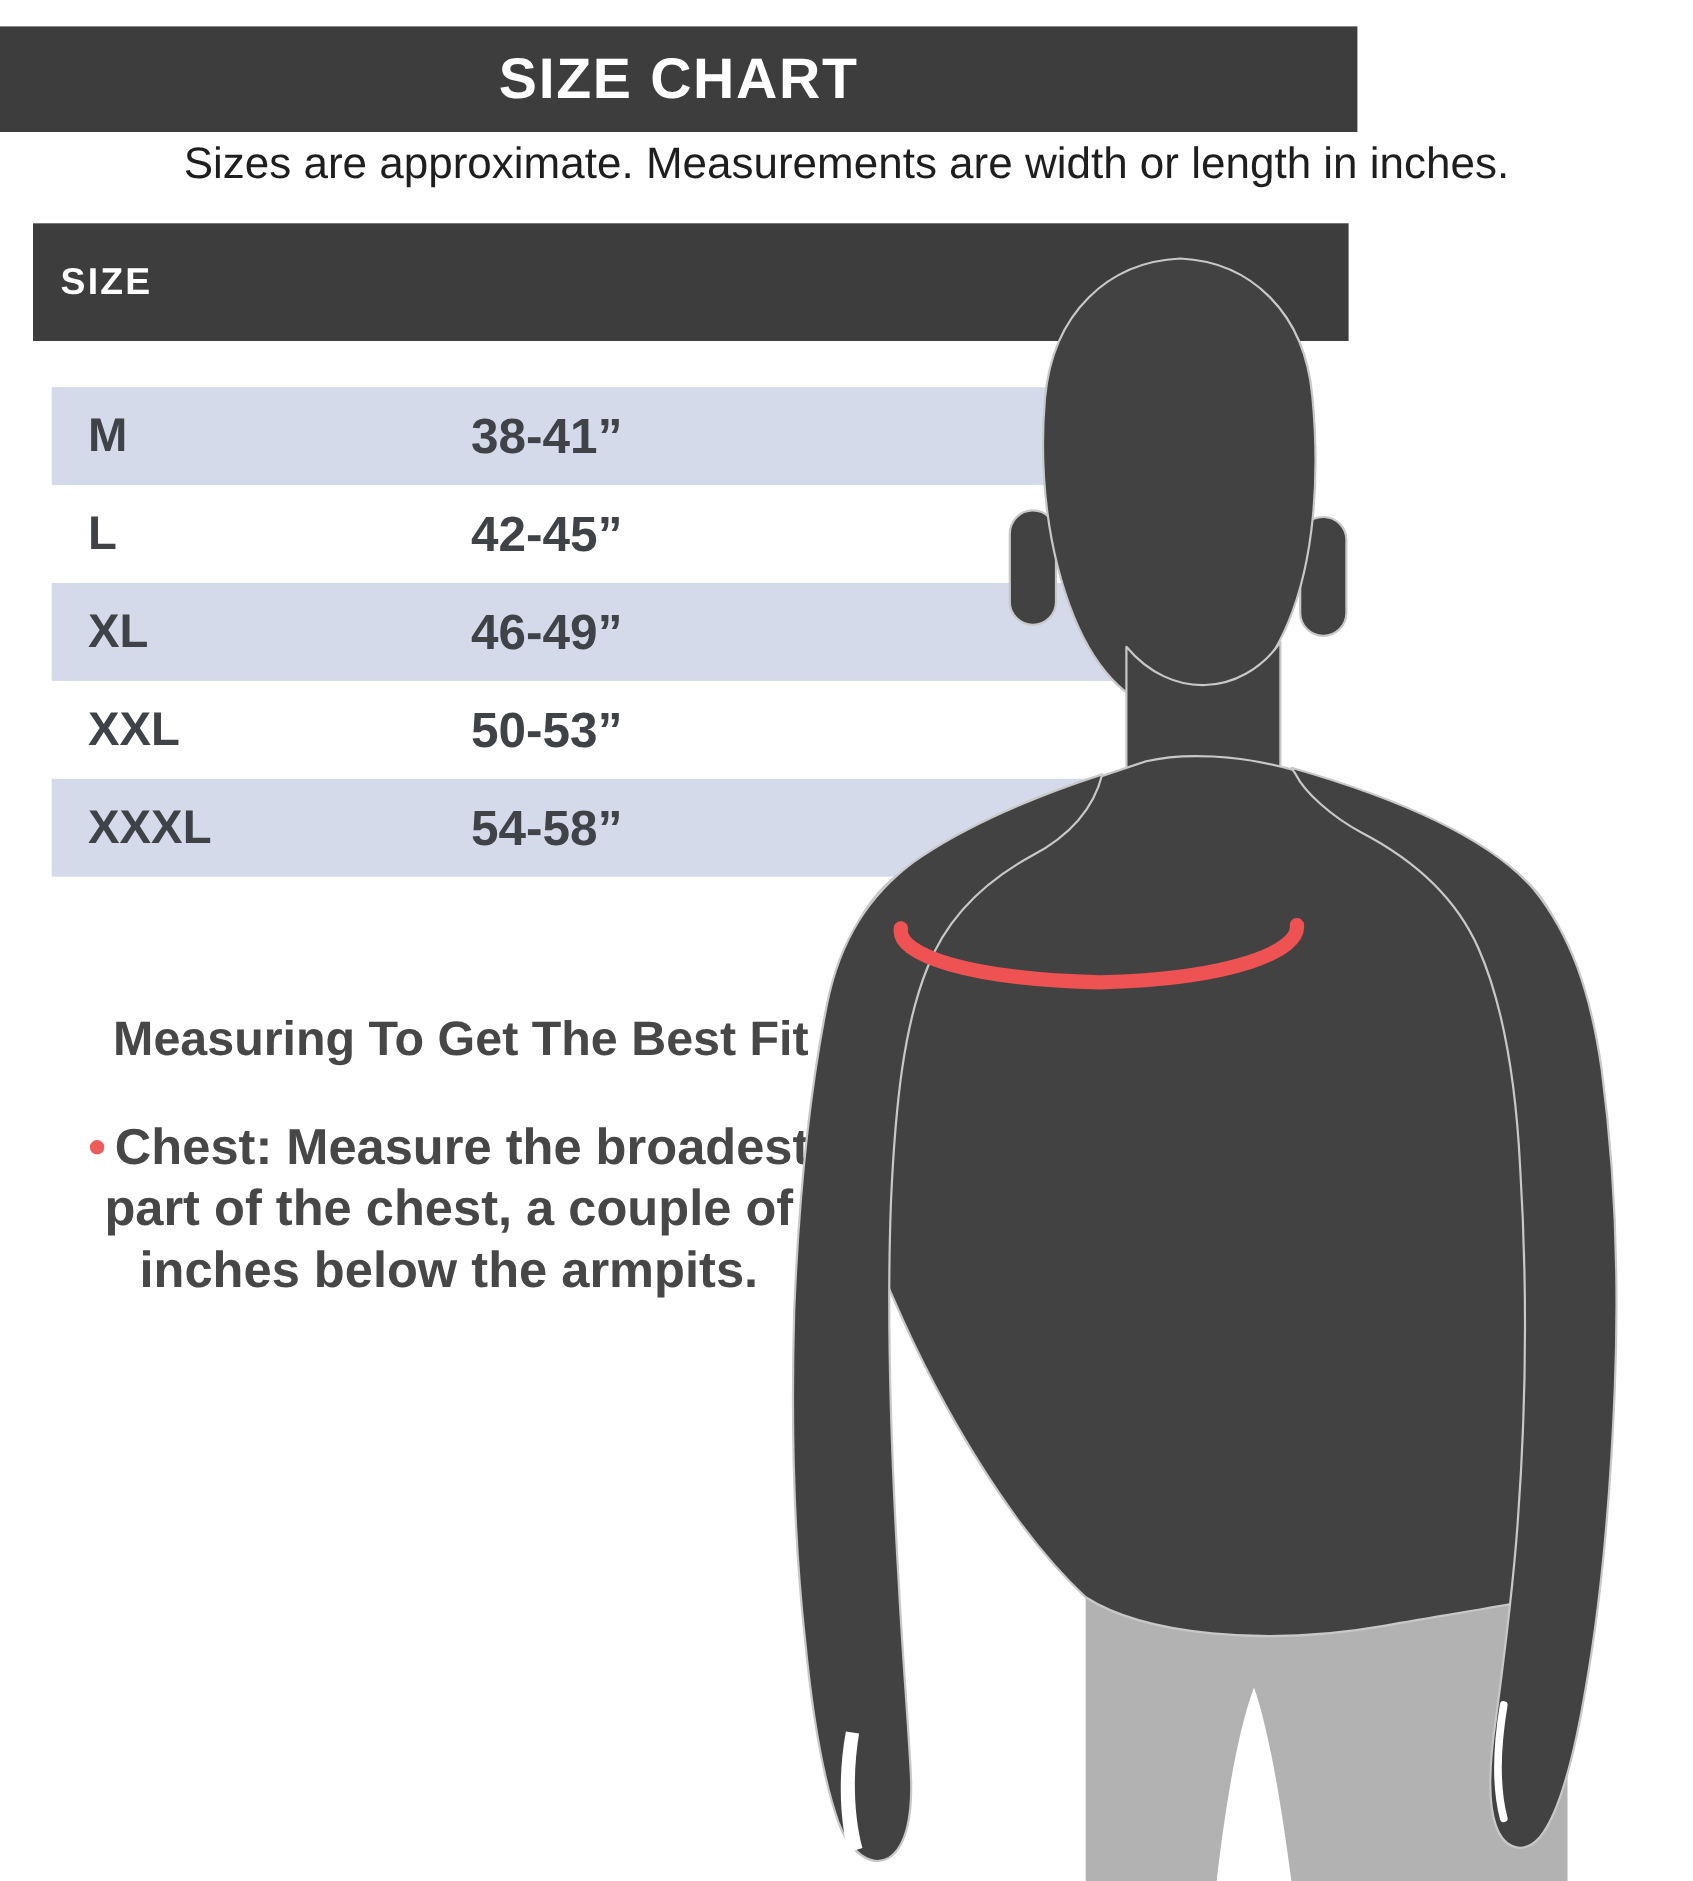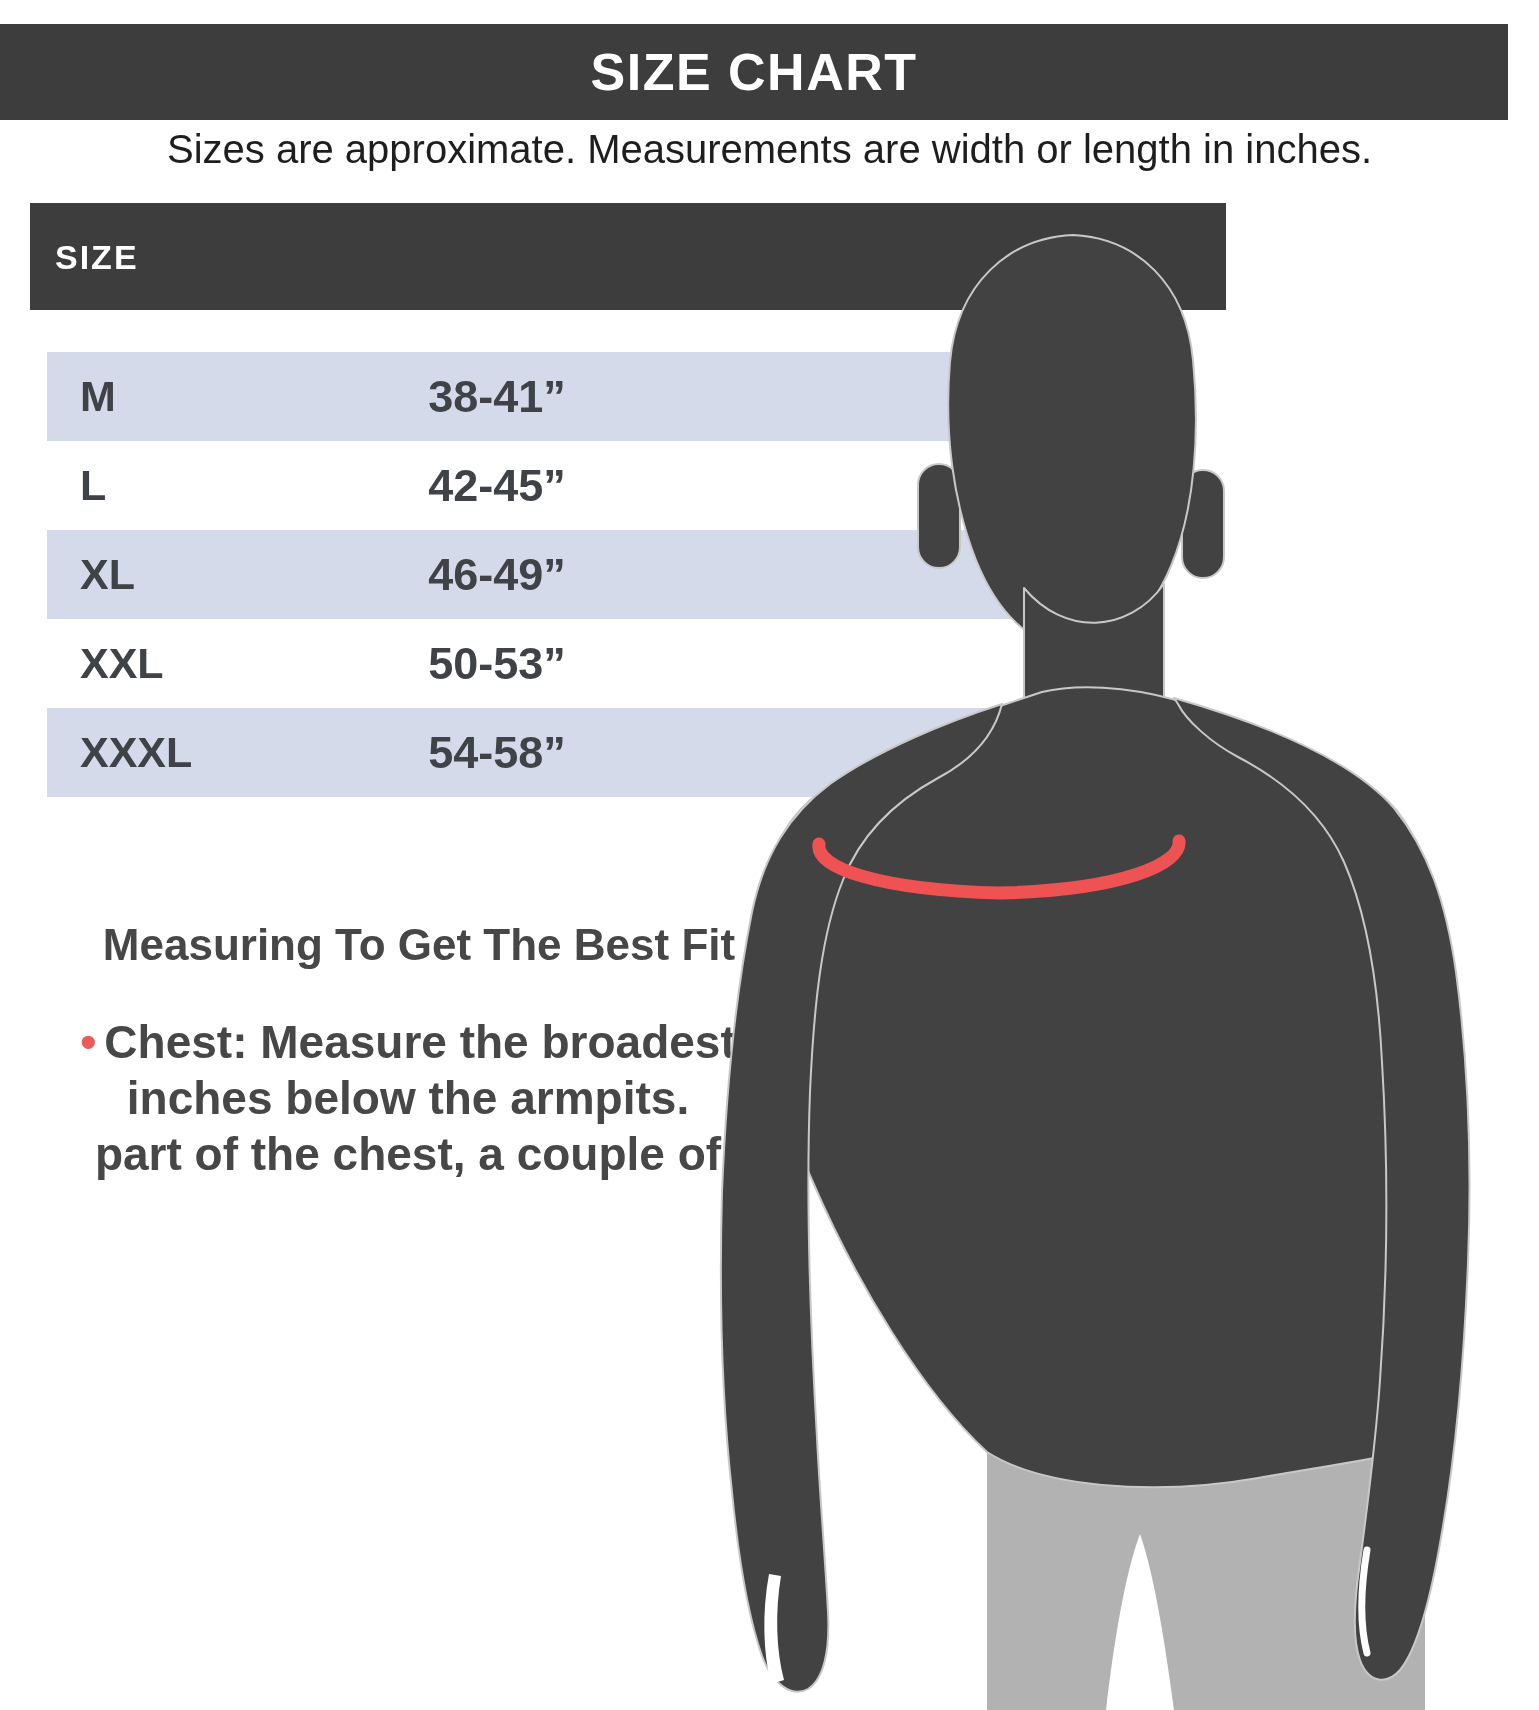--- a/index.html
+++ b/index.html
@@ -12,21 +12,21 @@
     --c-text:#3f4347;
     --c-outline:#c8c8c8;
     --c-subtitle:#1e1e1e;
   }
   html,body{margin:0;padding:0;}
   body{
     width:1539px;height:1710px;position:relative;background:#ffffff;
     font-family:"Liberation Sans","DejaVu Sans",sans-serif;overflow:hidden;
   }
   .title-bar{
-    position:absolute;left:0;top:24px;width:1508px;height:96px;
+    position:absolute;left:0;top:24px;width:1234px;height:96px;
     background:var(--c-dark);display:flex;align-items:center;justify-content:center;
   }
   .title-bar span{
     color:#ffffff;font-size:52px;font-weight:bold;letter-spacing:1.5px;
   }
   .subtitle{
     position:absolute;left:0;top:127px;width:1539px;text-align:center;
     font-size:40px;color:var(--c-subtitle);
   }
   .thead{
@@ -109,22 +109,22 @@
   <div class="row band">
     <span class="row-size">XXXL</span>
     <span class="row-val">54-58”</span>
   </div>
 </div>
 
 <div class="measure">
   <h2>Measuring To Get The Best Fit</h2>
   <p>
     <span class="bullet">•</span><span>Chest: Measure the broadest</span>
+    <span class="pline">part of the chest, a couple of</span>
     <span class="pline">inches below the armpits.</span>
-    <span class="pline">part of the chest, a couple of</span>
   </p>
 </div>
 
 <svg class="silhouette" viewBox="0 0 1539 1710" aria-hidden="true">
 
   <path class="pants" d="M 987 1432 L 1425 1432 L 1425 1710 L 1174 1710
        C 1165 1642 1154 1574 1140 1534
        C 1125 1574 1114 1642 1106 1710
        L 987 1710 Z"></path>
 

